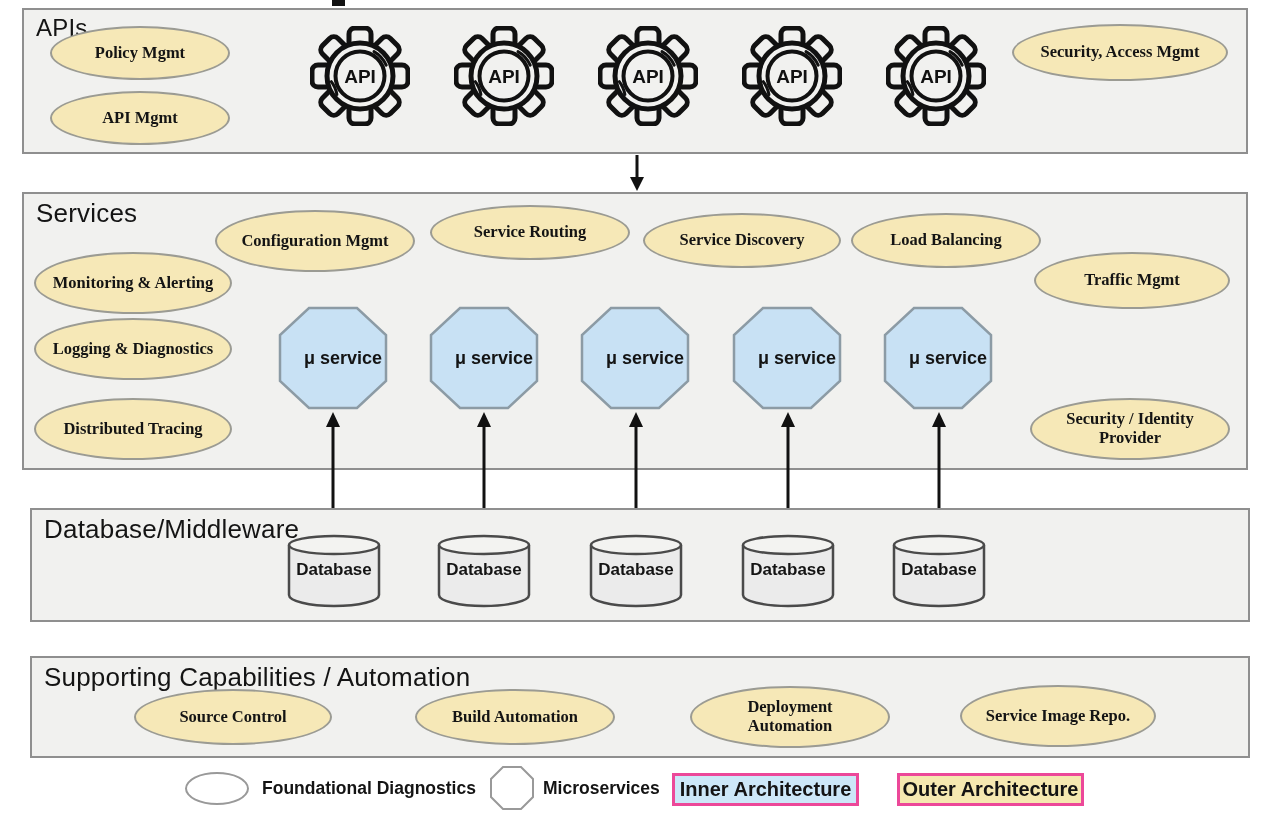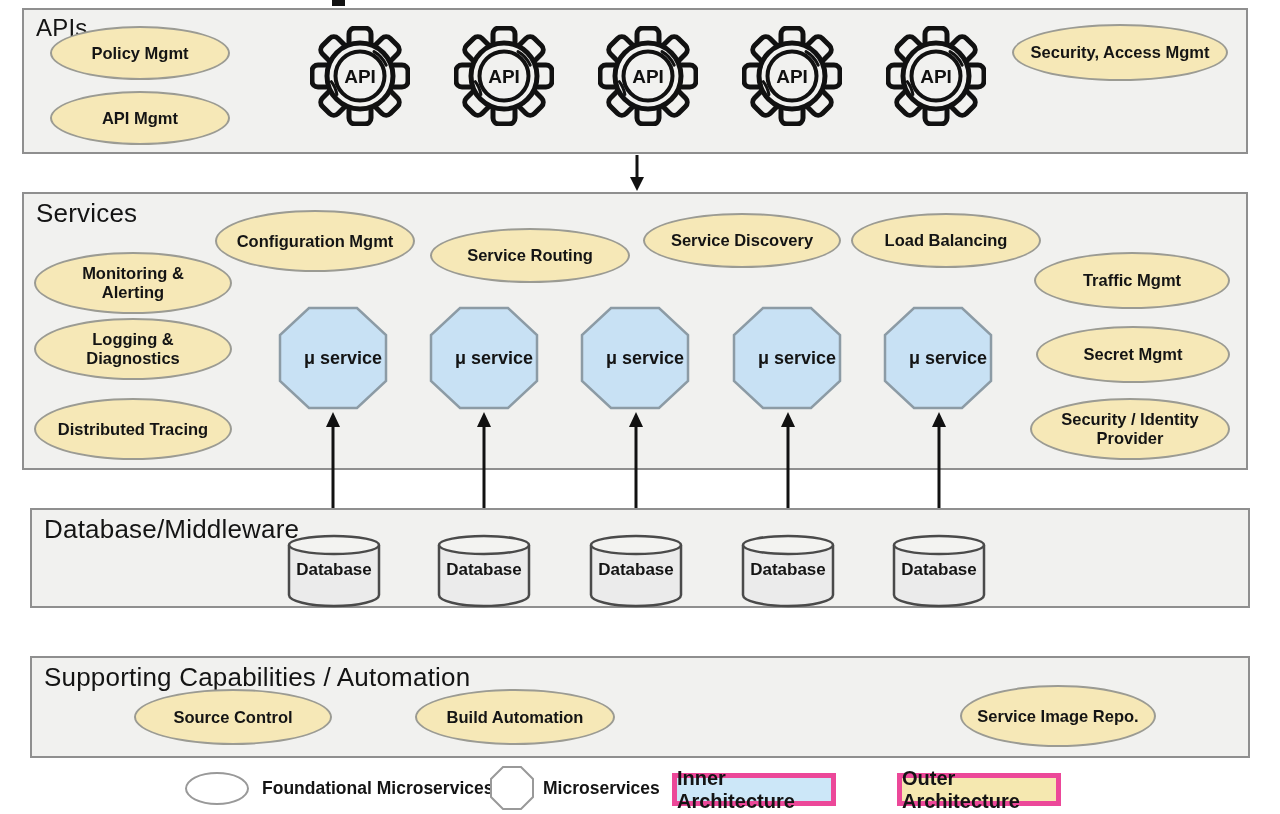--- a/index.html
+++ b/index.html
@@ -18,40 +18,40 @@
   }
   *{margin:0;padding:0;box-sizing:border-box;}
   html,body{background:#fff;}
   body{font-family:"Liberation Sans",sans-serif;color:var(--ink);}
   .stage{position:relative;width:1280px;height:814px;background:#fff;overflow:hidden;}
   .layer-box{position:absolute;background:var(--layer-fill);border:2px solid var(--layer-stroke);}
   .layer-title{position:absolute;left:12px;top:4px;font-weight:normal;color:var(--ink);letter-spacing:.2px;}
   .t24{font-size:24px;} .t26{font-size:26px;}
   .oval{position:absolute;background:var(--capability-fill);border:2px solid var(--capability-stroke);
         border-radius:50%;display:flex;align-items:center;justify-content:center;text-align:center;
-        font-weight:bold;font-size:16.5px;line-height:1.15;padding:0 14px;color:var(--ink);}
+        font-weight:bold;font-size:16.5px;line-height:1.15;padding:0 14px;color:var(--ink);font-family:Liberation Serif, serif;}
   .gear{position:absolute;width:100px;height:100px;}
   .octagon{position:absolute;width:130px;height:104px;}
   .octagon svg{position:absolute;left:0;top:0;}
   .octagon polygon{fill:var(--microservice-fill);stroke:var(--microservice-stroke);stroke-width:2.5;}
   .oct-label{position:absolute;left:0;top:0;width:100%;height:100%;display:flex;align-items:center;
         justify-content:center;font-weight:bold;font-size:18px;color:var(--ink);}
   .cyl{position:absolute;width:94px;height:74px;}
   .cyl svg{position:absolute;left:0;top:0;}
   .cyl-label{position:absolute;left:0;top:26px;width:100%;text-align:center;font-weight:bold;
         font-size:17px;color:var(--ink);}
   .arrow{position:absolute;}
   .arrow line{stroke:#111;stroke-width:3;}
   .arrow polygon{fill:#111;}
   .legend-oval{position:absolute;left:185px;top:772px;width:64px;height:33px;border:2px solid #999;
         border-radius:50%;background:#fff;}
   .legend-oct{position:absolute;left:489px;top:765px;}
   .legend-oct polygon{fill:#fff;stroke:#999;stroke-width:2;}
   .legend-text{position:absolute;font-weight:bold;font-size:17.5px;color:var(--ink);}
-  .legend-box{position:absolute;top:773px;width:164px;height:33px;border:5px solid #ec4899;
+  .legend-box{position:absolute;top:773px;width:187px;height:33px;border:3px solid #ec4899;
         display:flex;align-items:center;justify-content:center;font-weight:bold;font-size:20px;color:var(--ink);}
   .frag{position:absolute;background:#111;}
 </style>
 </head>
 <body>
 
 <div class="stage">
 
   <div class="frag" style="left:332px;top:0;width:13px;height:6px"></div>
 
@@ -158,44 +158,41 @@
     <line x1="10" y1="0" x2="10" y2="24"></line>
     <polygon points="3,22 17,22 10,36"></polygon>
   </svg>
 
   <div class="layer-box" style="left:22px;top:192px;width:1226px;height:278px">
     <div class="layer-title t26">Services</div>
   </div>
   <div class="oval" style="left:215px;top:210px;width:200px;height:62px">
     <span>Configuration Mgmt</span>
   </div>
-  <div class="oval" style="left:430px;top:228px;width:200px;height:55px">
+  <div class="oval" style="left:430px;top:205px;width:200px;height:55px">
     <span>Service Routing</span>
   </div>
   <div class="oval" style="left:643px;top:213px;width:198px;height:55px">
     <span>Service Discovery</span>
   </div>
   <div class="oval" style="left:851px;top:213px;width:190px;height:55px">
     <span>Load Balancing</span>
   </div>
   <div class="oval" style="left:34px;top:252px;width:198px;height:62px">
     <span>Monitoring &amp; Alerting</span>
   </div>
   <div class="oval" style="left:34px;top:318px;width:198px;height:62px">
     <span>Logging &amp; Diagnostics</span>
   </div>
   <div class="oval" style="left:34px;top:398px;width:198px;height:62px">
     <span>Distributed Tracing</span>
   </div>
   <div class="oval" style="left:1034px;top:252px;width:196px;height:57px">
     <span>Traffic Mgmt</span>
   </div>
-  <div class="oval" style="left:1036px;top:326px;width:194px;height:57px">
-    <span>Secret Mgmt</span>
-  </div>
   <div class="oval" style="left:1030px;top:398px;width:200px;height:62px">
     <span>Security / Identity Provider</span>
   </div>
 
   <div class="octagon" style="left:278px;top:306px">
     <svg viewBox="0 0 110 104" width="110" height="104">
         <polygon points="31,2 79,2 108,29 108,75 79,102 31,102 2,75 2,29"></polygon>
       </svg>
     <span class="oct-label">μ service</span>
   </div>
@@ -243,21 +240,21 @@
     <polygon points="11,0 4,15 18,15"></polygon>
       <line x1="11" y1="12" x2="11" y2="112"></line>
       <polygon points="4,109 18,109 11,124"></polygon>
   </svg>
   <svg class="arrow" style="left:928px;top:412px" width="22" height="124">
     <polygon points="11,0 4,15 18,15"></polygon>
       <line x1="11" y1="12" x2="11" y2="112"></line>
       <polygon points="4,109 18,109 11,124"></polygon>
   </svg>
 
-  <div class="layer-box" style="left:30px;top:508px;width:1220px;height:100px">
+  <div class="layer-box" style="left:30px;top:508px;width:1220px;height:114px">
     <div class="layer-title t26">Database/Middleware</div>
   </div>
 
   <div class="cyl" style="left:287px;top:534px">
     <svg viewBox="0 0 94 74" width="94" height="74">
       <path d="M2,11 V61 A45,11 0 0 0 92,61 V11" fill="var(--cyl-fill)" stroke="var(--cyl-stroke)" stroke-width="2.5"></path>
       <ellipse cx="47" cy="11" rx="45" ry="9" fill="var(--cyl-top-fill)" stroke="var(--cyl-stroke)" stroke-width="2.5"></ellipse>
     </svg>
     <span class="cyl-label">Database</span>
   </div>
@@ -293,26 +290,29 @@
 
   <div class="layer-box" style="left:30px;top:656px;width:1220px;height:102px">
     <div class="layer-title t26">Supporting Capabilities / Automation</div>
   </div>
   <div class="oval" style="left:134px;top:689px;width:198px;height:56px">
     <span>Source Control</span>
   </div>
   <div class="oval" style="left:415px;top:689px;width:200px;height:56px">
     <span>Build Automation</span>
   </div>
+  <div class="oval" style="left:690px;top:686px;width:200px;height:62px">
+    <span>Deployment Automation</span>
+  </div>
   <div class="oval" style="left:960px;top:685px;width:196px;height:62px">
     <span>Service Image Repo.</span>
   </div>
 
   <div class="legend-oval"></div>
-  <span class="legend-text" style="left:262px;top:778px">Foundational Microservices</span>
+  <span class="legend-text" style="left:262px;top:778px">Foundational Diagnostics</span>
 
   <svg class="legend-oct" width="46" height="46" viewBox="0 0 46 46">
     <polygon points="14,2 32,2 44,14 44,32 32,44 14,44 2,32 2,14"></polygon>
   </svg>
   <span class="legend-text" style="left:543px;top:778px">Microservices</span>
 
   <div class="legend-box" style="left:672px;background:var(--inner-box-fill)">
     <span>Inner Architecture</span>
   </div>
   <div class="legend-box" style="left:897px;background:var(--outer-box-fill)">

